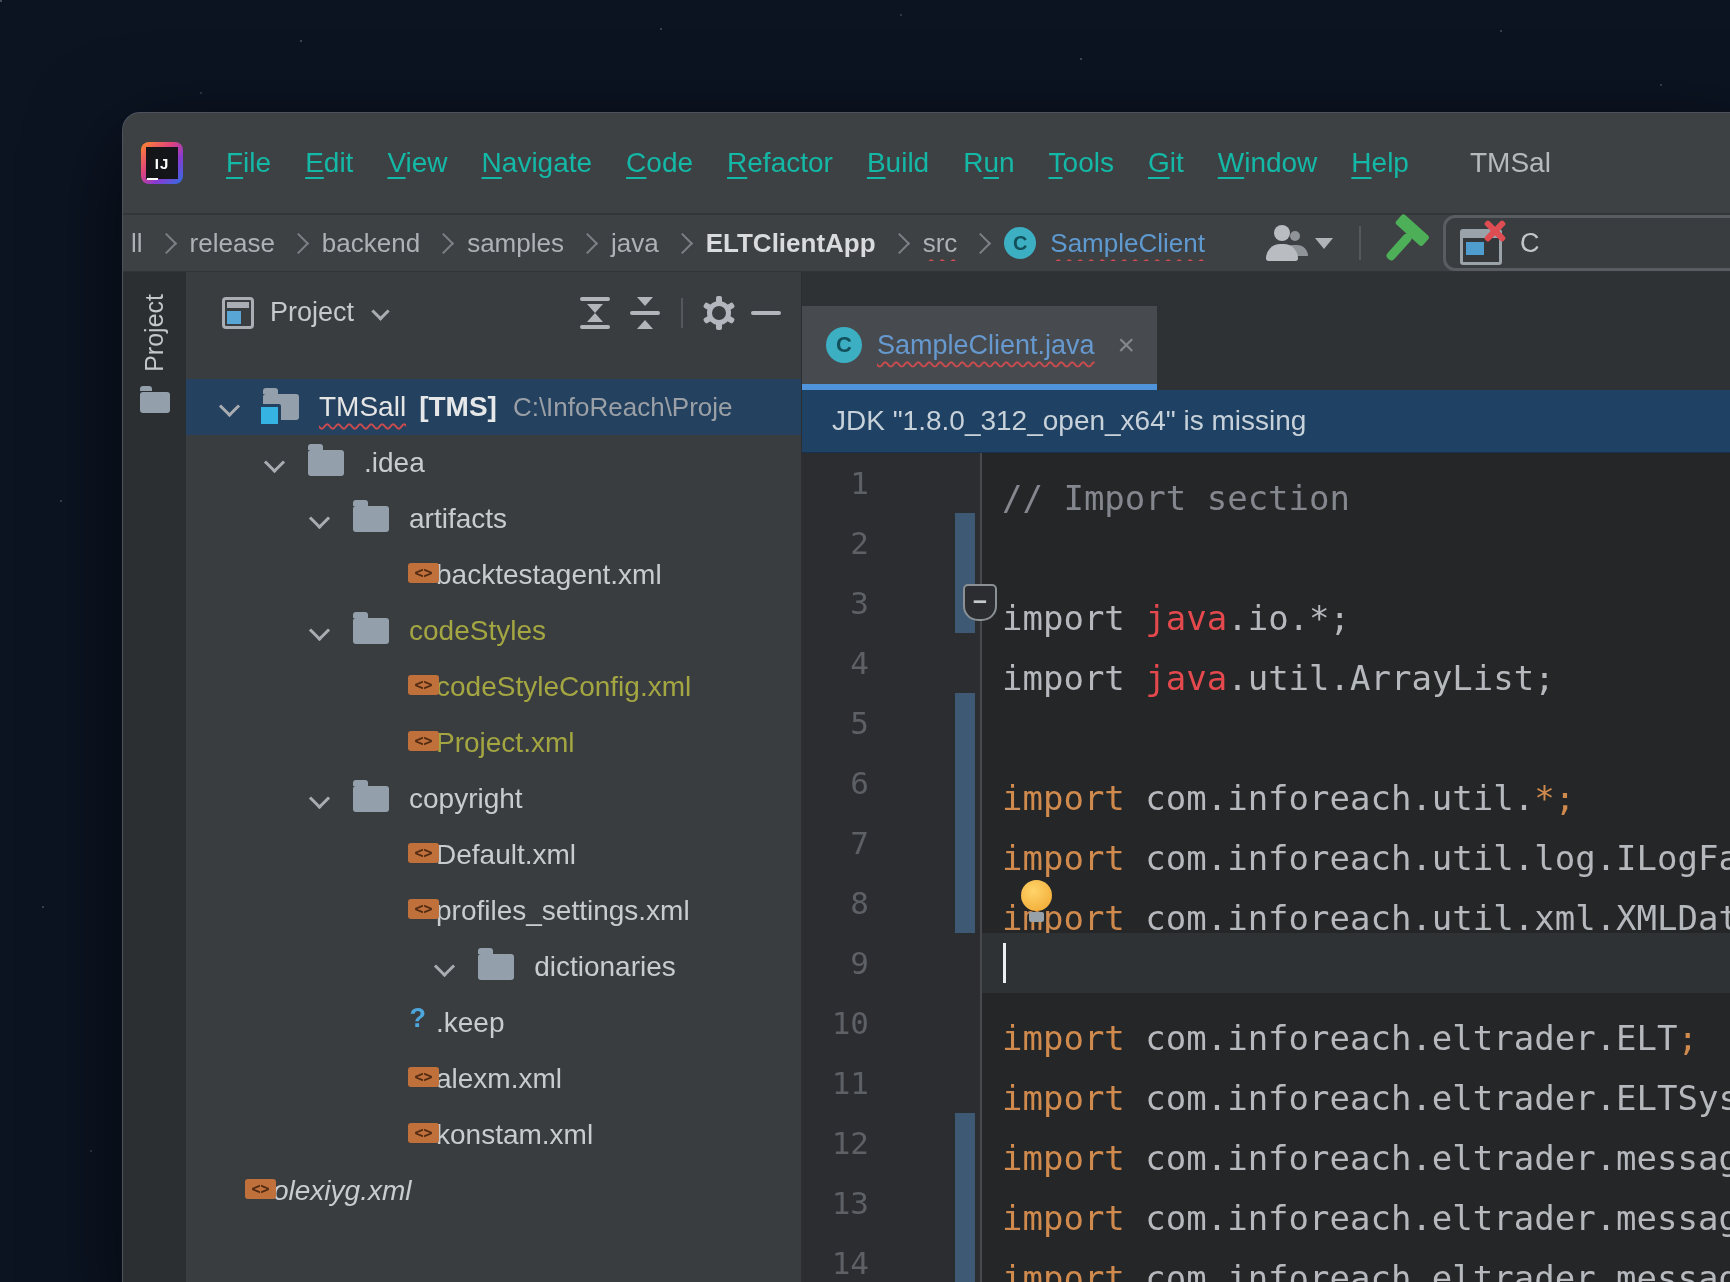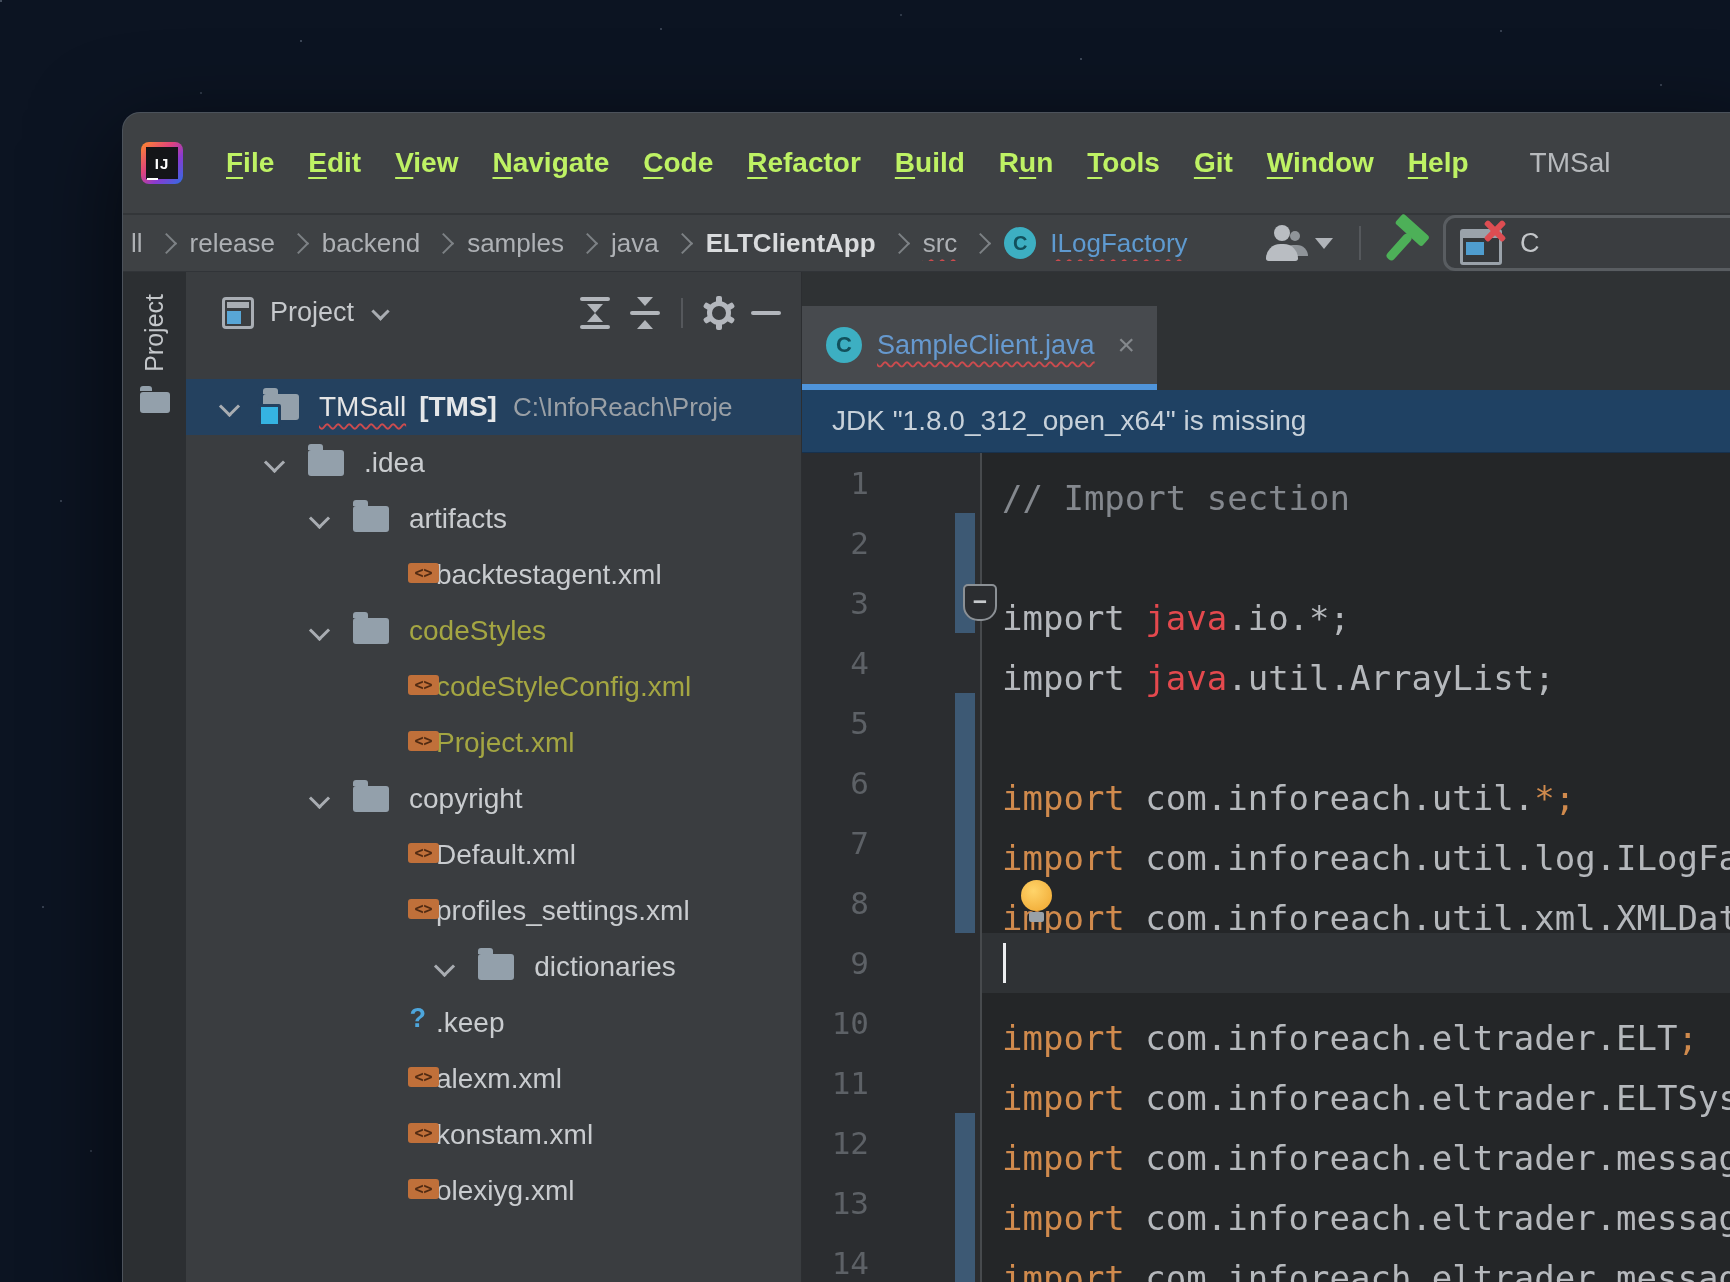--- a/index.html
+++ b/index.html
@@ -13,21 +13,21 @@
     border:1px solid rgba(125,145,175,.22);border-bottom:none;border-radius:18px 18px 0 0;overflow:hidden;
     box-shadow:0 24px 90px rgba(0,0,0,.6);display:flex;flex-direction:column;}
   
   .menubar{height:100px;flex:none;display:flex;align-items:center;padding:0 26px 0 18px;}
   .ide-logo{width:42px;height:42px;border-radius:8px;flex:none;margin-right:26px;position:relative;
     background:linear-gradient(135deg,#ff8a2a 0%,#e0447c 38%,#8a3ad0 65%,#2c6fe3 100%);}
   .logo-core{position:absolute;inset:5px;background:#141518;color:#fff;display:flex;align-items:center;justify-content:center;
     font-size:15px;font-weight:bold;letter-spacing:1px;}
   .logo-underline{position:absolute;left:6px;bottom:4px;width:11px;height:2px;background:#fff;}
   .menu-items{display:flex;align-items:center;}
-  .menu-item{font-size:28px;color:#bef264;padding:10px 17px;cursor:default;font-weight:bold;}
+  .menu-item{font-size:28px;color:#14b8a6;padding:10px 17px;cursor:default;}
   .menu-item u{text-decoration:underline;text-underline-offset:5px;text-decoration-thickness:2px;}
   .window-title{margin-left:44px;font-size:28px;color:#b7babd;white-space:nowrap;}
   
   .navbar{height:56px;flex:none;display:flex;align-items:center;padding-left:6px;border-top:2px solid #333639;}
   .breadcrumbs{display:flex;align-items:center;white-space:nowrap;overflow:hidden;}
   .crumb{font-size:26px;color:#aeb1b5;padding:2px 2px;}
   .crumb-bold{font-weight:bold;color:#d9dbdd;}
   .crumb-link{color:#5e9ad0;}
   .crumb-sep{width:13px;height:13px;border-top:2px solid #7d8185;border-right:2px solid #7d8185;
     transform:rotate(45deg);margin:0 14px;flex:none;}
@@ -187,21 +187,21 @@
         <span class="crumb-sep"></span>
         <span class="crumb">samples</span>
         <span class="crumb-sep"></span>
         <span class="crumb">java</span>
         <span class="crumb-sep"></span>
         <span class="crumb crumb-bold">ELTClientApp</span>
         <span class="crumb-sep"></span>
         <span class="crumb sq">src</span>
         <span class="crumb-sep"></span>
         <span class="icon-class"></span>
-        <span class="crumb crumb-link sq">ILogFactory</span>
+        <span class="crumb crumb-link sq">SampleClient</span>
       </div>
     <div class="nav-right">
       <div class="user-wrap">
         <span class="icon-user"></span>
         <span class="caret-down"></span>
       </div>
       <div class="vdiv"></div>
       <div class="icon-hammer"></div>
       <div class="run-widget">
         <span class="icon-runcfg">
@@ -314,21 +314,21 @@
           <div class="tree-row" style="padding-left: 163px;">
             <span class="tspacer"></span>
             <span class="ticon-wrap"><span class="icon-file"></span><span class="badge-xml"></span></span>
             <span class="t-label">alexm.xml</span>
           </div>
           <div class="tree-row" style="padding-left: 163px;">
             <span class="tspacer"></span>
             <span class="ticon-wrap"><span class="icon-file"></span><span class="badge-xml"></span></span>
             <span class="t-label">konstam.xml</span>
           </div>
-          <div class="tree-row" style="padding-left: 163px;">
+          <div class="tree-row" style=" font-style: italic;">
             <span class="tspacer"></span>
             <span class="ticon-wrap"><span class="icon-file"></span><span class="badge-xml"></span></span>
             <span class="t-label">olexiyg.xml</span>
           </div>
           <div class="tree-row" style="padding-left: 163px;">
             <span class="tspacer"></span>
             <span class="ticon-wrap"><span class="icon-file"></span></span>
           </div>
         </div>
     </div>

